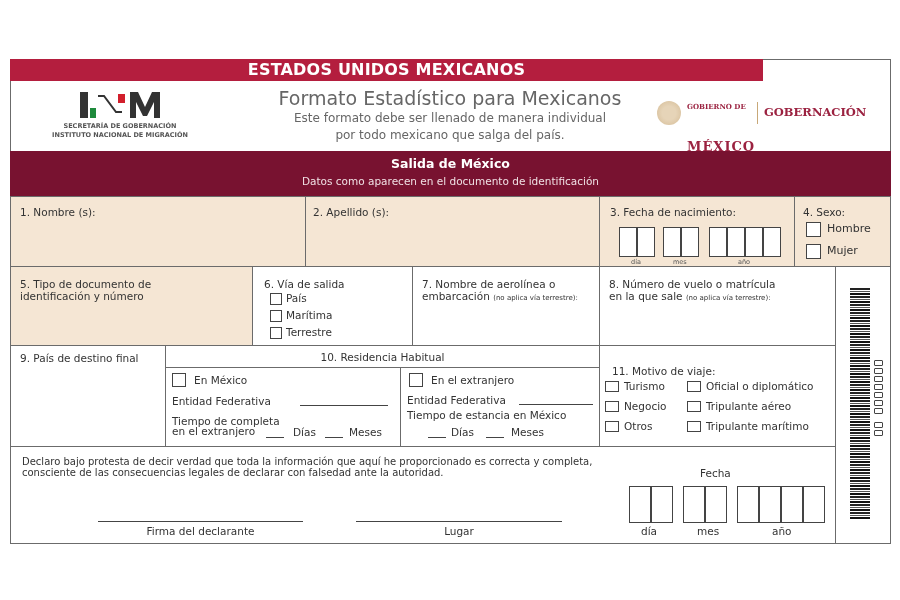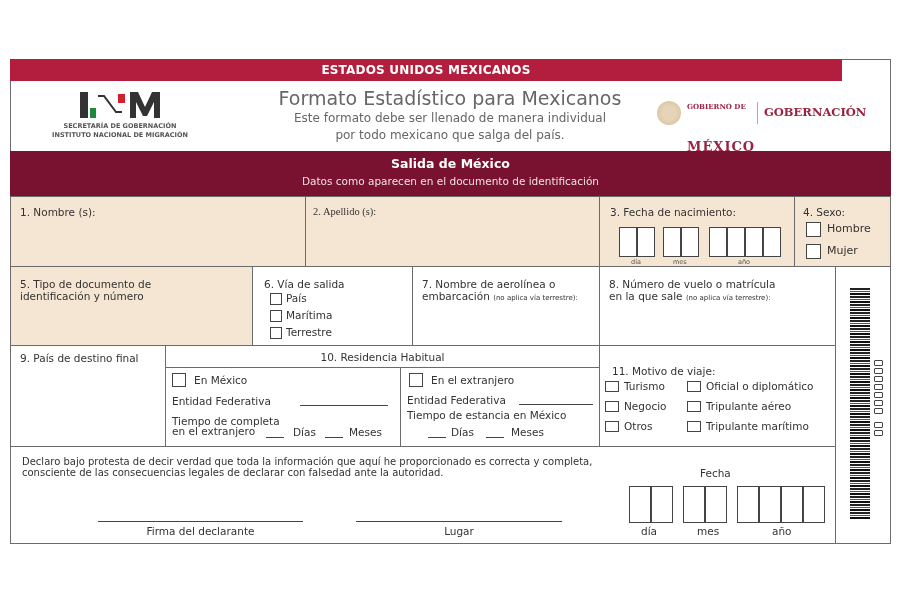--- a/index.html
+++ b/index.html
@@ -1,18 +1,18 @@
 <!DOCTYPE html>
 <html><head>
 <meta charset="utf-8">
 <style>
   * { box-sizing: border-box; margin: 0; padding: 0; }
   body { width: 900px; height: 600px; background: #ffffff; position: relative; font-family: "DejaVu Sans", sans-serif; color: #333; overflow: hidden; }
   .form { position: absolute; left: 10px; top: 59px; width: 881px; height: 485px; border: 1px solid #6b6b6b; }
-  .topbar { position: absolute; left: 10px; top: 59px; width: 832px; height: 22px; background: #b41e3e; color: #fff; font-weight: bold; font-size: 12px; text-align: center; line-height: 22px; letter-spacing: 0.2px; }
+  .topbar { position: absolute; left: 10px; top: 59px; width: 753px; height: 22px; background: #b41e3e; color: #fff; font-weight: bold; font-size: 16px; text-align: center; line-height: 22px; letter-spacing: 0.2px; }
   .header { position: absolute; left: 10px; top: 81px; width: 881px; height: 70px; background: #fff; border-left: 1px solid #6b6b6b; border-right: 1px solid #6b6b6b; }
   .inm-logo { position: absolute; left: 80px; top: 92px; width: 80px; height: 26px; }
   .inm-sub { position: absolute; left: 40px; top: 122px; width: 160px; font-size: 6.5px; font-weight: bold; color: #555; text-align: center; line-height: 9px; }
   .title { position: absolute; left: 250px; top: 87px; width: 400px; text-align: center; font-size: 19px; color: #666; }
   .subtitle { position: absolute; left: 250px; top: 110px; width: 400px; text-align: center; font-size: 12px; color: #666; line-height: 17px; }
   .gob { position: absolute; left: 657px; top: 99px; width: 200px; height: 30px; }
   .seal { position: absolute; left: 0; top: 2px; width: 24px; height: 24px; border-radius: 50%; background: radial-gradient(circle, #e6d4b8 40%, #d4bb95 100%); }
   .gob-small { position: absolute; left: 30px; top: 3px; font-family: "DejaVu Serif", serif; font-size: 7px; font-weight: bold; color: #9b2240; }
   .gob-big { position: absolute; left: 30px; top: 11px; font-family: "DejaVu Serif", serif; font-size: 13px; font-weight: bold; color: #9b2240; letter-spacing: 1px; margin-top: 29px; }
   .gob-sep { position: absolute; left: 100px; top: 3px; width: 1px; height: 22px; background: #c8a878; }
@@ -69,21 +69,21 @@
 </div>
 
 <div class="salida">
   <div class="t1">Salida de México</div>
   <div class="t2">Datos como aparecen en el documento de identificación</div>
 </div>
 
 <div class="cell beige" style="left:10px; top:196px; width:296px; height:71px;">
   <span class="lbl" style="left:9px; top:9px;">1. Nombre (s):</span>
 </div>
-<div class="cell beige" style="left:305px; top:196px; width:295px; height:77px;font-family:Liberation Serif, serif;">
+<div class="cell beige" style="left:305px; top:196px; width:295px; height:77px;">
   <span class="lbl" style="left:7px; top:9px;">2. Apellido (s):</span>
 </div>
 <div class="cell beige" style="left:599px; top:196px; width:196px; height:71px;">
   <span class="lbl" style="left:10px; top:9px;">3. Fecha de nacimiento:</span>
 </div>
 
 <div class="box" style="left:619px; top:227px; width:18px; height:30px;"></div>
 <div class="box" style="left:637px; top:227px; width:18px; height:30px;"></div>
 <div class="tiny" style="left:631px; top:258px;">día</div>
 <div class="box" style="left:663px; top:227px; width:18px; height:30px;"></div>

